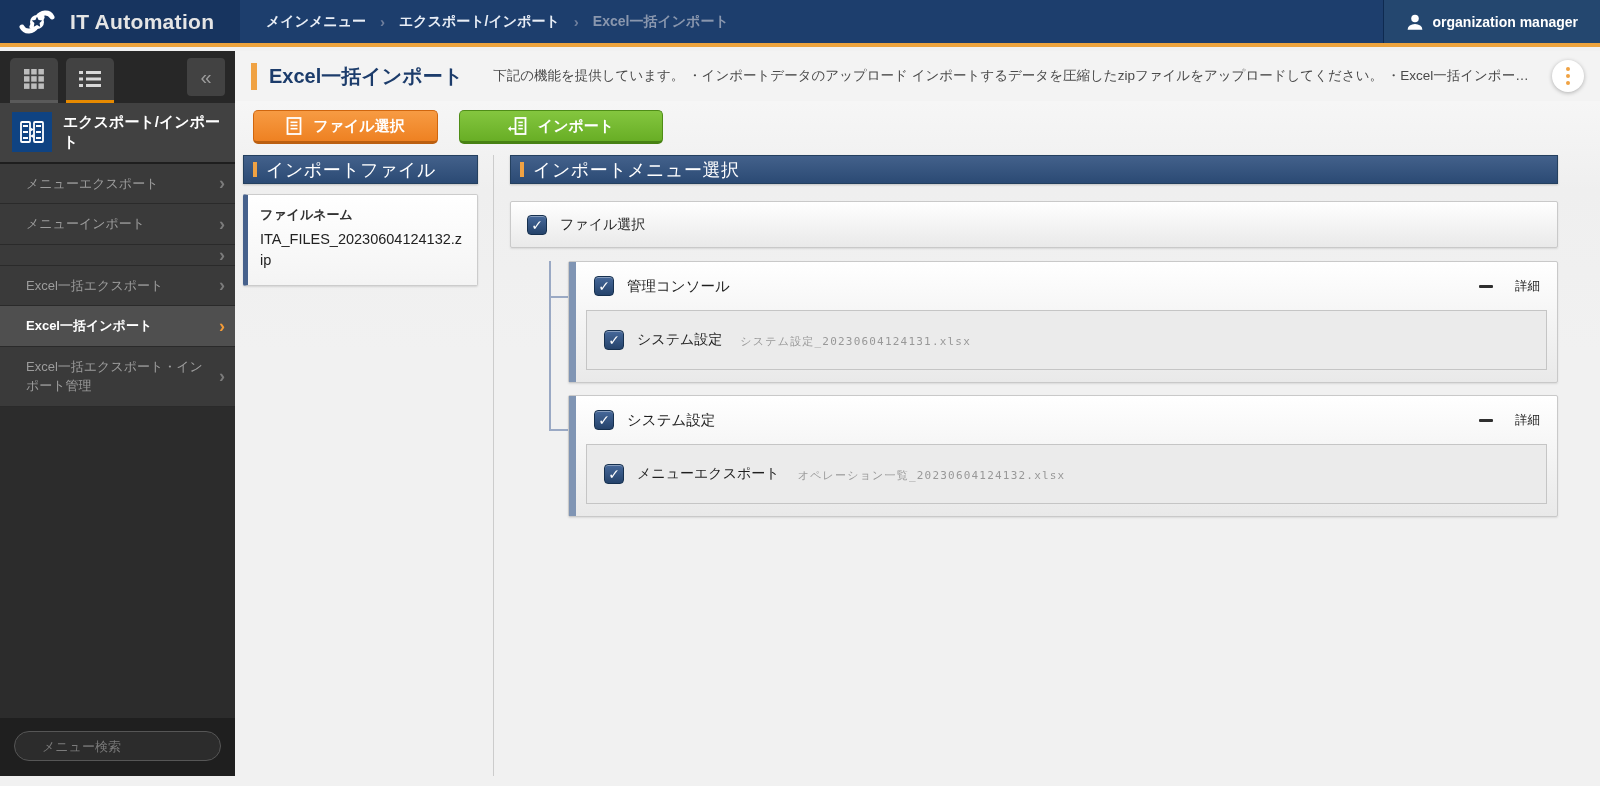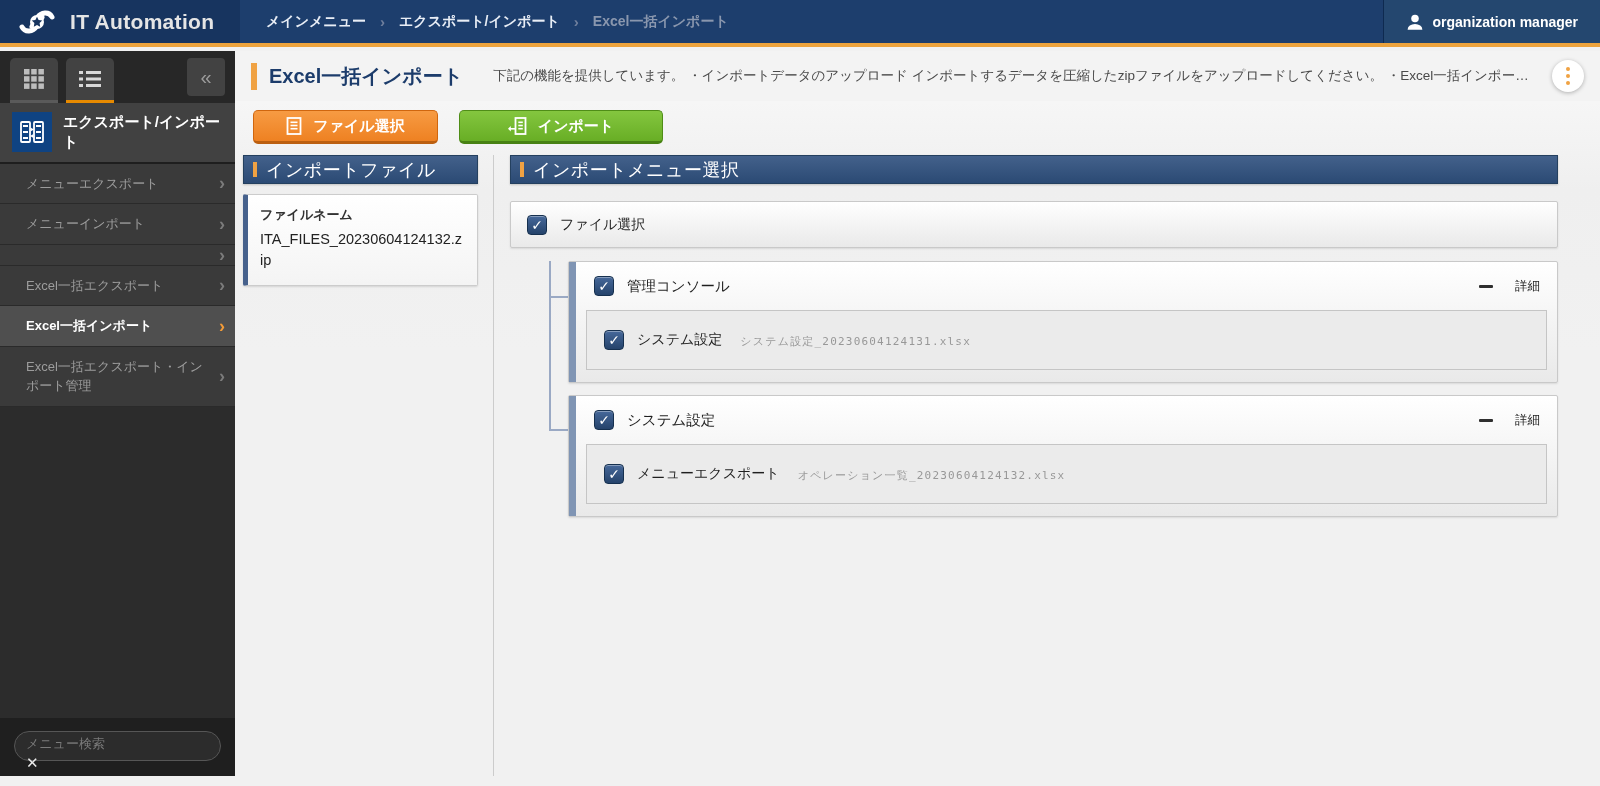--- a/index.html
+++ b/index.html
@@ -42,21 +42,21 @@
   .side-menu { }
   .side-item { position:relative; background:#3a3a3a; border-bottom:1px solid #2a2a2a;
     color:#9c9c9c; font-size:13px; line-height:1.5; padding:10px 28px 10px 26px; cursor:pointer; }
   .side-item .chev { position:absolute; right:10px; top:50%; transform:translateY(-50%);
     color:#7b7b7b; font-size:18px; font-weight:bold; }
   .side-item.active { background:#4f4f4f; color:#ffffff; font-weight:bold; }
   .side-item.active .chev { color:#f29b38; }
   .side-spacer { flex:1; background:#2c2c2c; }
   .side-search { background:#1f1f1f; padding:13px 14px 15px; }
   .search-pill { height:30px; border:1px solid #565656; border-radius:16px;
-    background:#2c2c2c; display:flex; align-items:flex-start; gap:4px; padding:0 10px 0 11px;flex-direction:column; }
+    background:#2c2c2c; display:flex; align-items:center; gap:16px; padding:0 10px 0 11px; }
   .search-pill input { flex:1; background:transparent; border:none; outline:none;
     color:#dcdcdc; font-size:13px; font-family:inherit; }
   .search-pill input::placeholder { color:#7b7b7b; }
   .clear-btn { color:#eaeaea; font-size:15px; font-weight:bold; cursor:pointer; line-height:1; }
 
   
   .main { position:absolute; left:235px; top:51px; right:0; bottom:10px;
     background:linear-gradient(#fafafa, #efefef 140px, #f1f1f1 300px); }
   .title-bar { position:absolute; top:0; left:0; right:0; height:50px; background:#f3f3f3;
     display:flex; align-items:center; padding:0 16px; }

